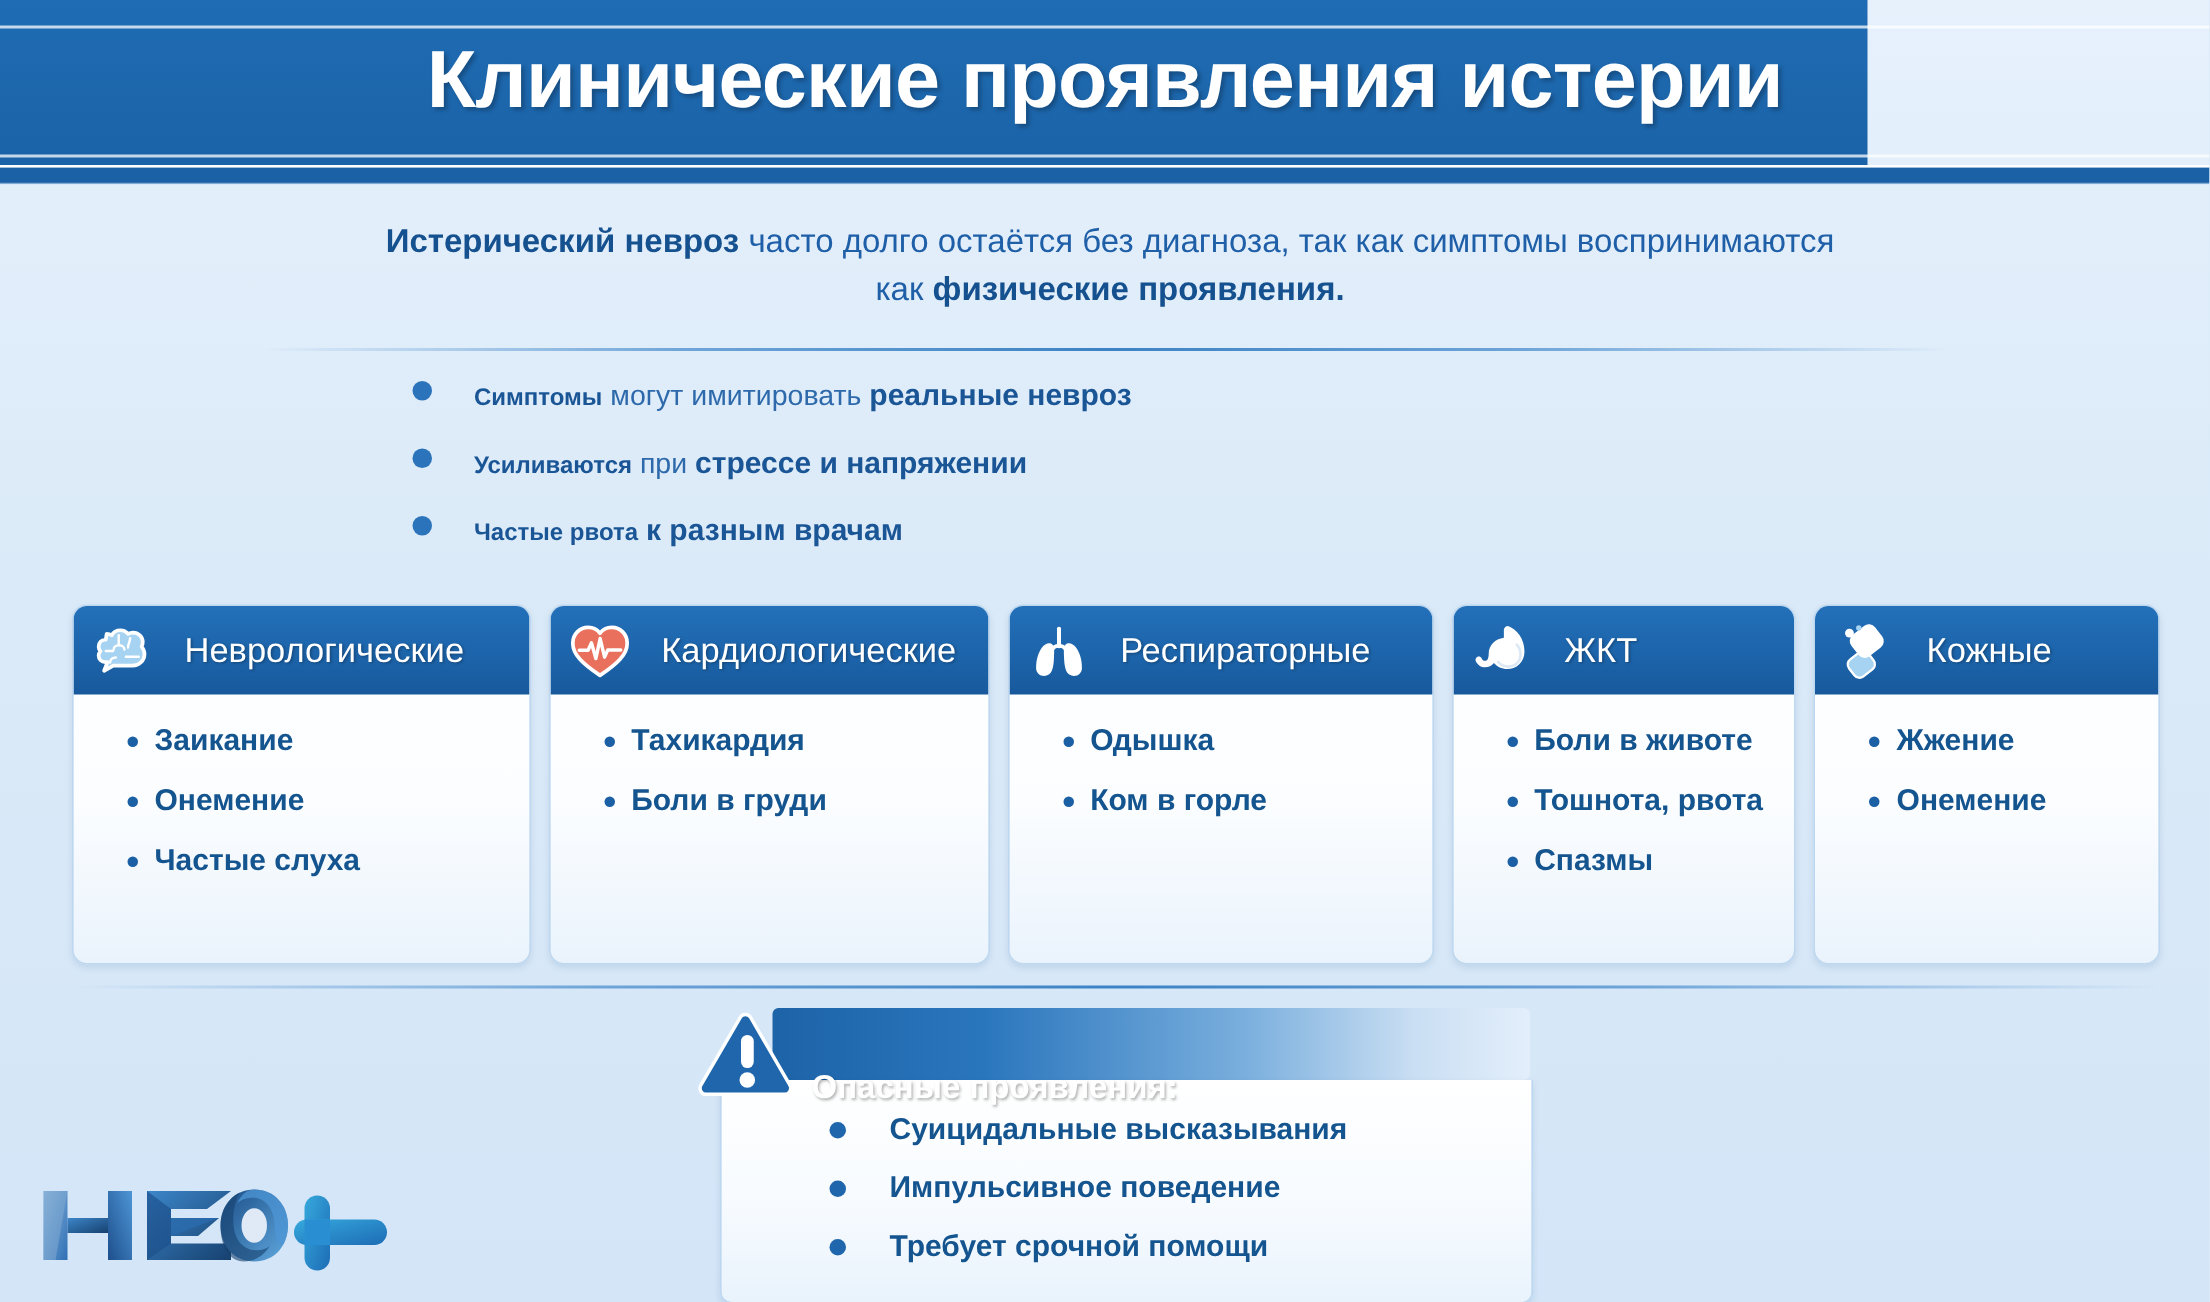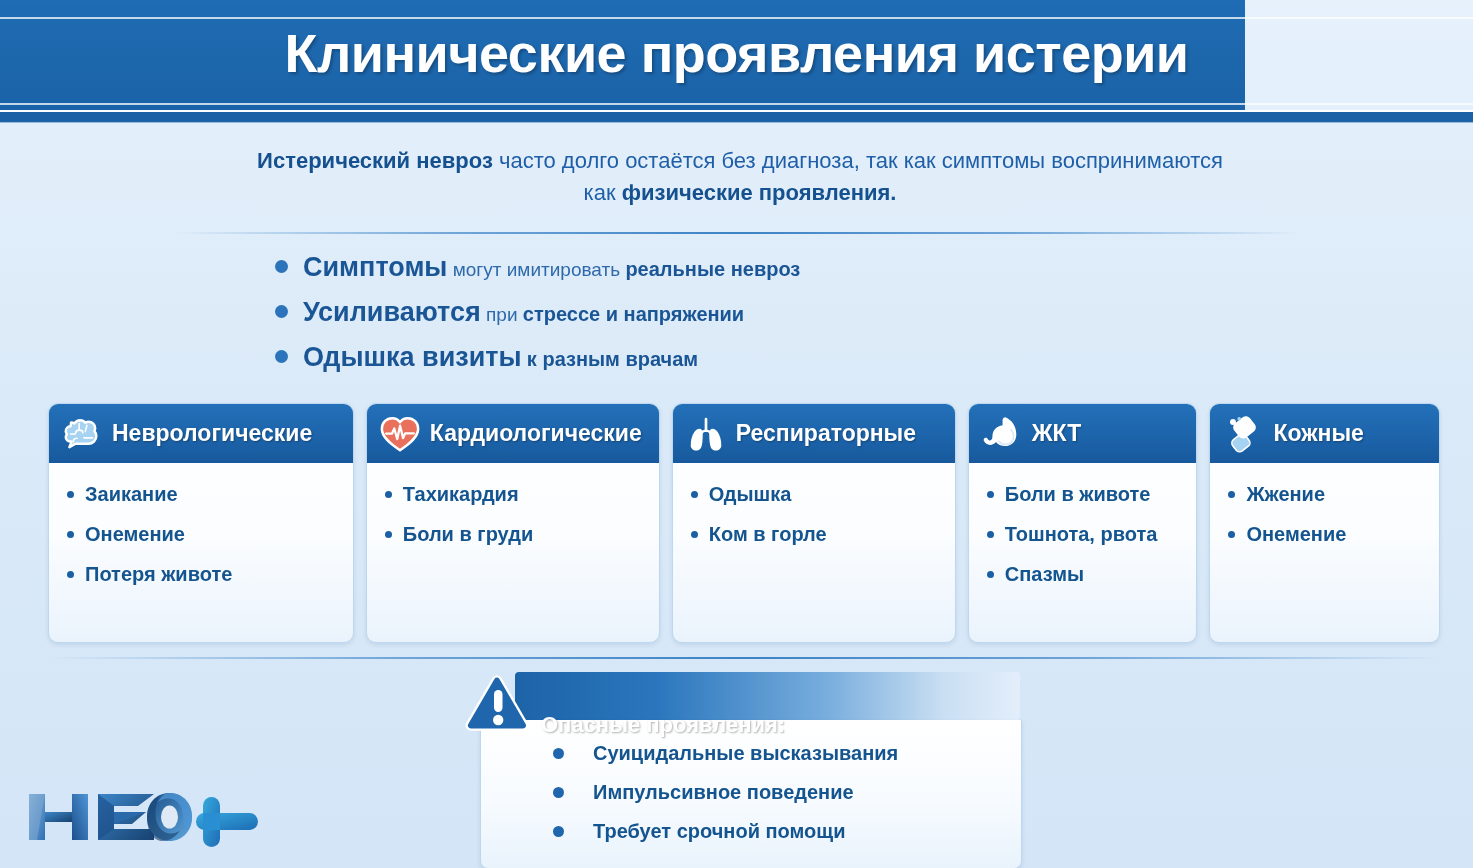--- a/index.html
+++ b/index.html
@@ -97,22 +97,23 @@
     border-radius: 50%;
     background: #2b74bb;
     margin-right: 15px;
     flex: 0 0 auto;
     position: relative;
     top: -3px;
   }
   .bullet-text { white-space: nowrap; }
   .bullet-text .lead {
     font-weight: bold;
-    font-size: 27px;
+    font-size: 16px;
     color: #1a5596;
+    margin-left: 13px;
   }
   .bullet-text .mid { font-weight: normal; font-size: 19px; color: #2e6aab; }
   .bullet-text .em { font-weight: bold; font-size: 20px; color: #1a5596; }
 
   
   .cards {
     position: absolute;
     left: 48px; top: 403px;
     width: 1392px;
     height: 240px;
@@ -138,30 +139,31 @@
     height: 59px;
     background: linear-gradient(180deg, #2370b9 0%, #1c63a9 60%, #18599c 100%);
     display: flex;
     align-items: center;
     padding: 0 10px 0 12px;
     flex: 0 0 auto;
   }
   .card-head-title {
     color: #ffffff;
     font-size: 23px;
-    font-weight: bold;
-    margin-left: 9px;
+    font-weight: normal;
+    margin-left: 20px;
     text-shadow: 1px 1px 2px rgba(0,0,0,0.3);
     white-space: nowrap;
   }
   .card-icon { width: 42px; height: 42px; flex: 0 0 auto; display: block; }
 
   .card-body {
-    padding: 18px 28px 10px 18px;
+    padding: 18px 2px 10px 18px;
     flex: 1 1 auto;
+    margin-left: 18px;
   }
   .card-item {
     display: flex;
     align-items: flex-start;
     margin-bottom: 14px;
     color: #14548f;
     font-size: 20px;
     font-weight: bold;
     line-height: 26px;
   }
@@ -257,21 +259,21 @@
     <div class="bullet-row">
       <span class="bullet-dot"></span>
       <span class="bullet-text"><span class="lead">Симптомы</span><span class="mid"> могут имитировать </span><span class="em">реальные невроз</span></span>
     </div>
     <div class="bullet-row">
       <span class="bullet-dot"></span>
       <span class="bullet-text"><span class="lead">Усиливаются</span><span class="mid"> при </span><span class="em">стрессе и напряжении</span></span>
     </div>
     <div class="bullet-row">
       <span class="bullet-dot"></span>
-      <span class="bullet-text"><span class="lead">Одышка визиты</span><span class="mid"> </span><span class="em">к разным врачам</span></span>
+      <span class="bullet-text"><span class="lead">Частые рвота</span><span class="mid"> </span><span class="em">к разным врачам</span></span>
     </div>
   </div>
 
   <div class="cards">
 
     <div class="card card-0">
       <div class="card-head">
         <svg class="card-icon" viewBox="0 0 44 44">
           <g stroke="#ffffff" stroke-width="2.6" fill="#a7d3f2" stroke-linejoin="round">
             <path d="M10 14c-3 0-5 2.2-5 5 0 1.3.5 2.4 1.3 3.2C5.5 23 5 24 5 25.3c0 2.5 2 4.5 4.6 4.5h1.6l-2.4 6 6.4-3.6h13.5c4.6 0 8.3-3.6 8.3-8 0-2-.7-3.8-2-5.2.5-1 .8-2 .8-3.2 0-3.7-3-6.7-6.8-6.7-1.3 0-2.5.4-3.5 1-1.2-1.6-3.2-2.6-5.4-2.6-2.6 0-4.8 1.4-6 3.5-1-.7-2.2-1-3.5-1z"></path>
@@ -287,21 +289,21 @@
         <div class="card-item">
             <span class="card-item-dot"></span>
             <span>Заикание</span>
           </div>
         <div class="card-item">
             <span class="card-item-dot"></span>
             <span>Онемение</span>
           </div>
         <div class="card-item">
             <span class="card-item-dot"></span>
-            <span>Потеря животе</span>
+            <span>Частые слуха</span>
           </div>
       </div>
     </div>
 
     <div class="card card-1">
       <div class="card-head">
         <svg class="card-icon" viewBox="0 0 44 44">
           <path d="M22 39C10 31 3 24.5 3 16.5 3 10.2 7.8 5.5 13.8 5.5c3.4 0 6.4 1.6 8.2 4.1 1.8-2.5 4.8-4.1 8.2-4.1C36.2 5.5 41 10.2 41 16.5 41 24.5 34 31 22 39z" fill="#e8705c" stroke="#ffffff" stroke-width="2.6" stroke-linejoin="round"></path>
           <path d="M7.5 21.5h6.2l2.3-5.2 3.1 11 3-14 3.1 13 2.2-5h9.1" fill="none" stroke="#ffffff" stroke-width="2.4" stroke-linecap="round" stroke-linejoin="round"></path>
         </svg>

